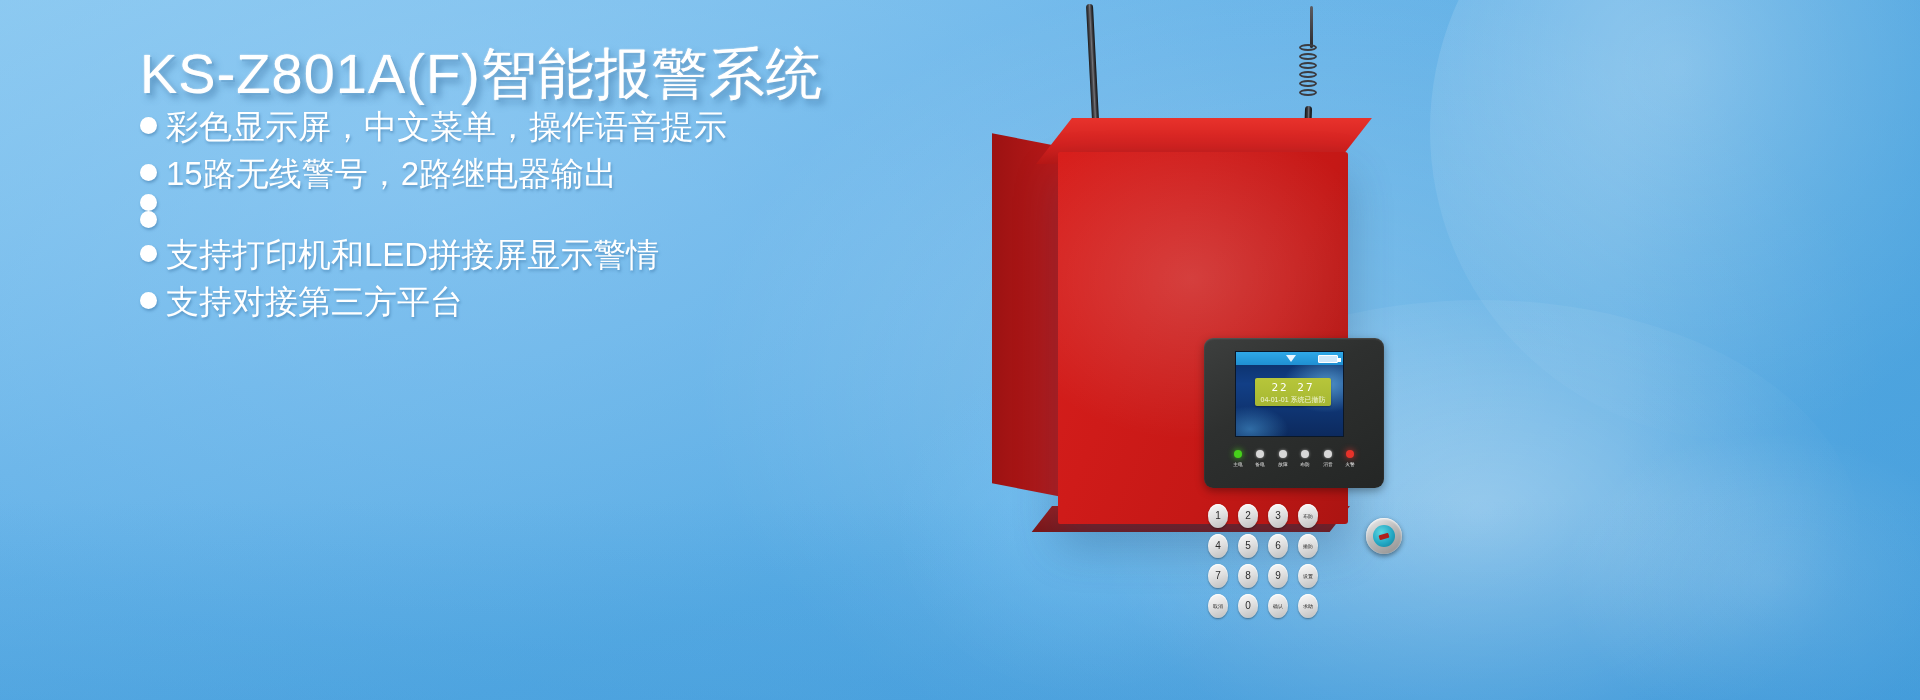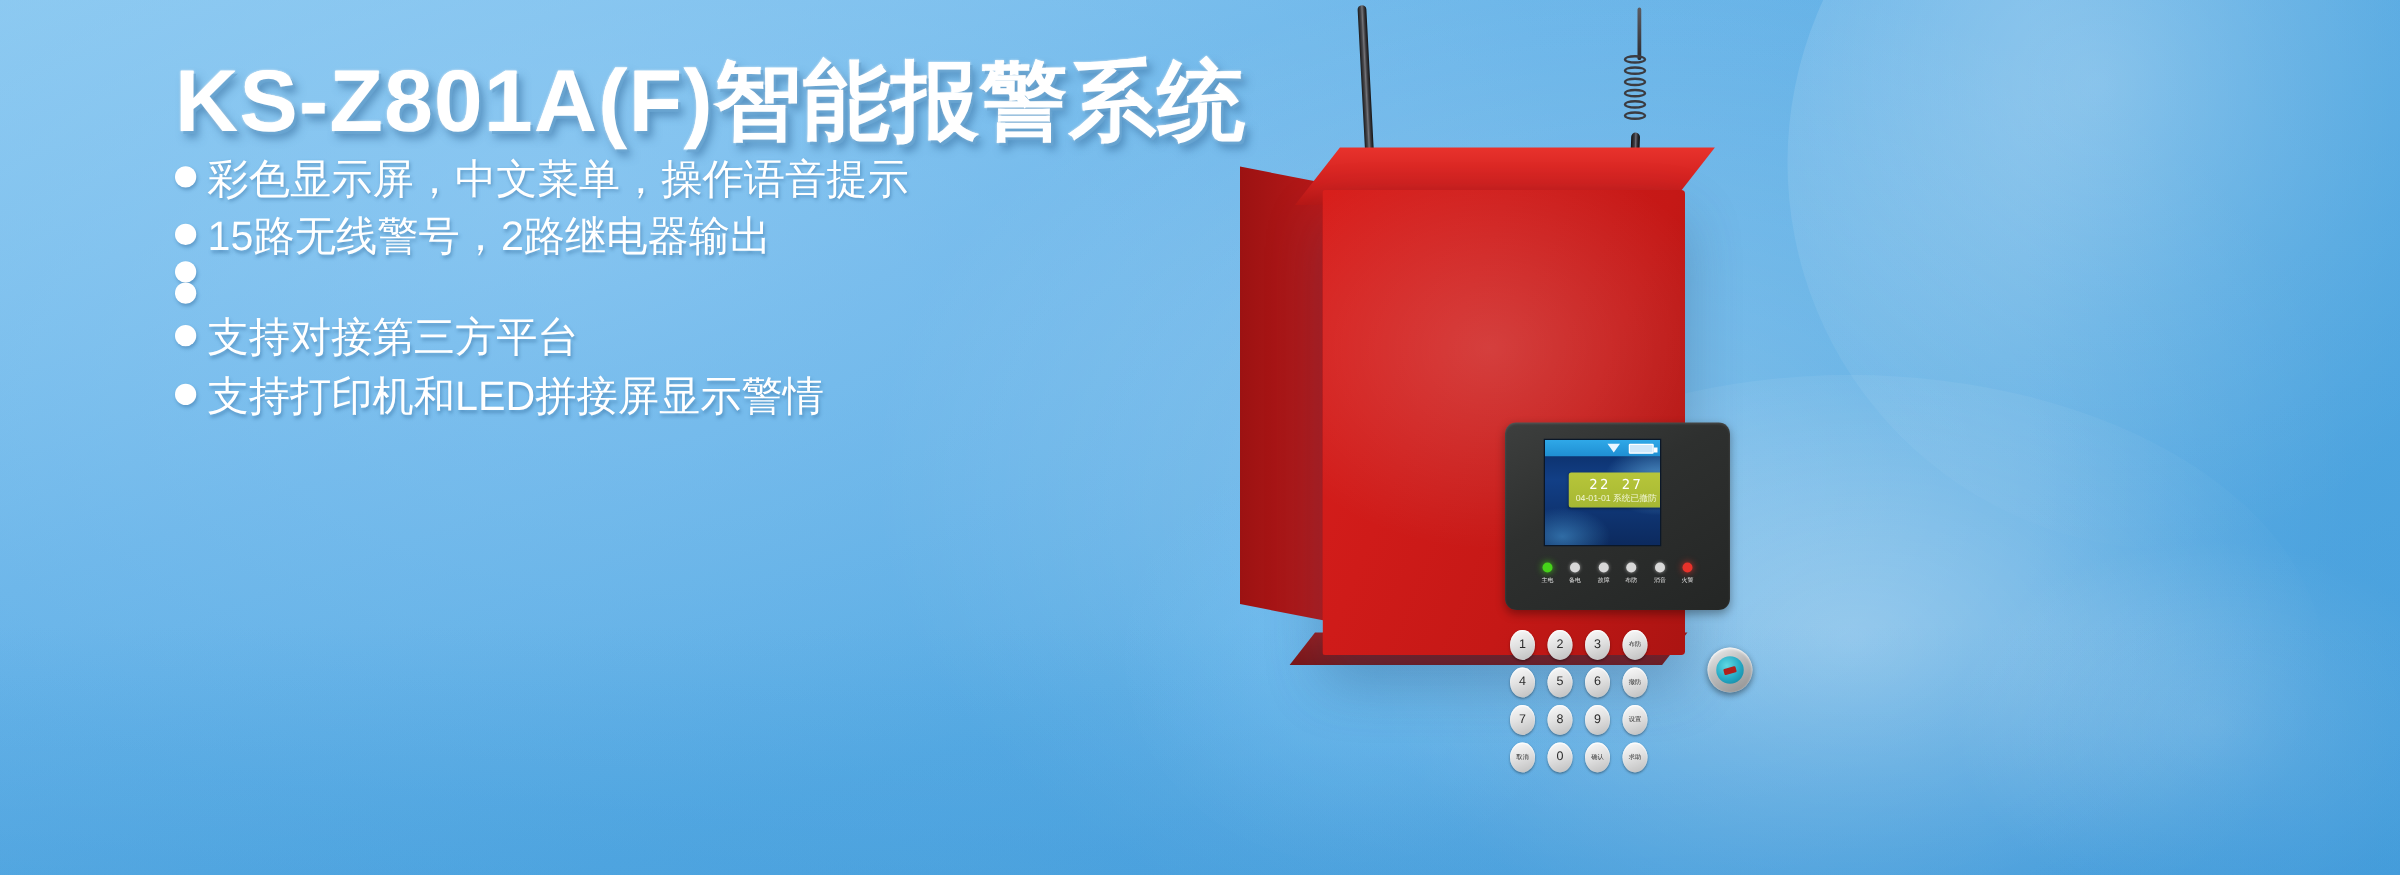--- a/index.html
+++ b/index.html
@@ -30,22 +30,22 @@
             background: radial-gradient(ellipse at 50% 50%, rgba(255,255,255,0.22), rgba(255,255,255,0) 70%); }
   .deco-edge-r { position: absolute; right: 0; top: 0; width: 300px; height: 700px;
             background: linear-gradient(270deg, rgba(70,160,220,0.40), rgba(70,160,220,0)); }
   .deco-edge-b { position: absolute; left: 0; bottom: 0; width: 1920px; height: 200px;
             background: linear-gradient(0deg, rgba(60,150,215,0.35), rgba(60,150,215,0)); }
 
   
   #text-col { position: absolute; left: 140px; top: 44px; width: 860px; }
 
   #title {
-    font-size: 70px;
-    font-weight: 700;
+    font-size: 56px;
+    font-weight: 400;
     color: #ffffff;
     letter-spacing: 1px;
     line-height: 1.08;
     white-space: nowrap;
     text-shadow:
       2px 2px 0 rgba(105,165,210,0.75),
       4px 5px 7px rgba(45,100,150,0.55),
       0 0 2px rgba(255,255,255,0.9);
     background: linear-gradient(180deg, #ffffff 0%, #ffffff 46%, #dcecf8 54%, #ffffff 100%);
     -webkit-background-clip: text;
@@ -143,21 +143,21 @@
     position: absolute; left: 146px; top: 186px;
     width: 180px; height: 150px;
     background: linear-gradient(150deg, #3d3f3e 0%, #2e302f 40%, #242625 100%);
     border-radius: 9px;
     box-shadow: inset 0 1px 2px rgba(255,255,255,0.14), 0 3px 8px rgba(0,0,0,0.35);
   }
 
   
   #lcd {
     position: absolute; left: 31px; top: 13px;
-    width: 94px; height: 86px;
+    width: 109px; height: 86px;
     background: linear-gradient(180deg, #0a2c62 0%, #123f86 38%, #0c2a5e 100%);
     border: 1px solid #0a1728;
     overflow: hidden;
   }
   #lcd-status {
     position: relative;
     height: 13px;
     background: linear-gradient(180deg, #2fa8e8 0%, #1f8fd2 100%);
     display: flex; align-items: center; justify-content: flex-end;
   }
@@ -253,25 +253,25 @@
         <span>15路无线警号，2路继电器输出</span>
       </div>
       <div class="feature">
         <span class="bullet"></span>
       </div>
       <div class="feature">
         <span class="bullet"></span>
       </div>
       <div class="feature">
         <span class="bullet"></span>
+        <span>支持打印机和LED拼接屏显示警情</span>
+      </div>
+      <div class="feature">
+        <span class="bullet"></span>
         <span>支持对接第三方平台</span>
-      </div>
-      <div class="feature">
-        <span class="bullet"></span>
-        <span>支持打印机和LED拼接屏显示警情</span>
       </div>
     </div>
   </div>
 
   <div id="device">
 
     <div class="ant" id="ant-left">
       <div class="ant-rod"></div>
       <div class="ant-base"></div>
     </div>

